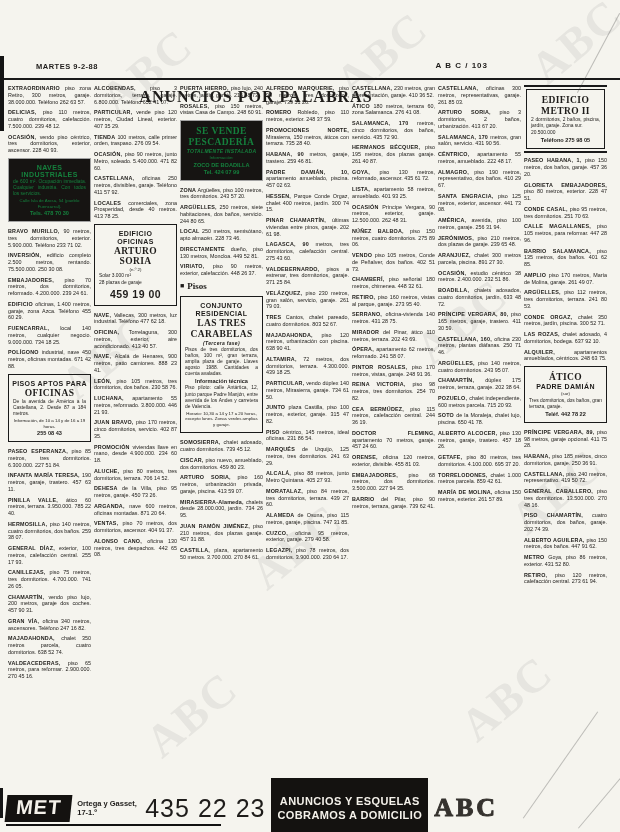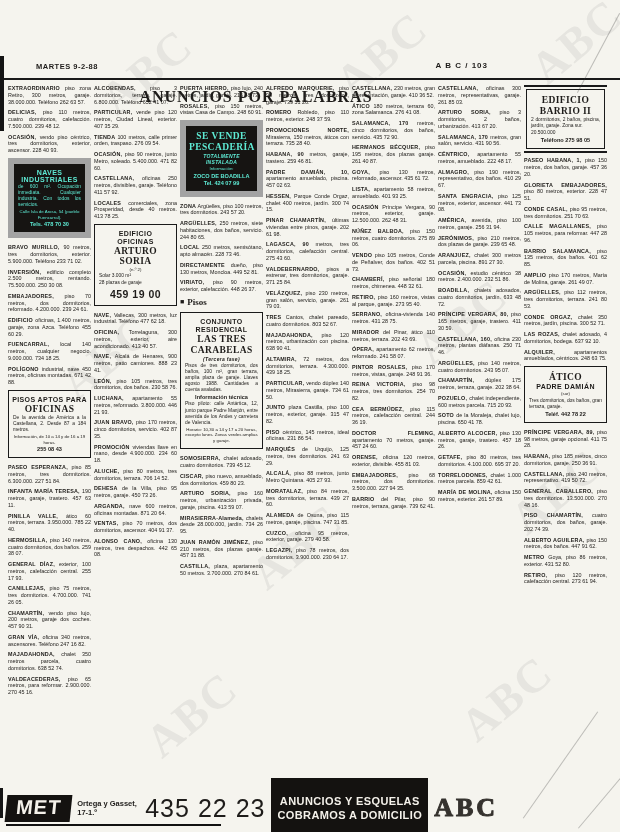--- a/index.html
+++ b/index.html
@@ -30,21 +30,21 @@
     display:flex;gap:3px;z-index:2;
   }
   .col{flex:1 1 0;overflow:hidden;}
   .ad{font-size:5.4px;line-height:1.25;margin:0 0 4px 0;text-align:justify;color:#23211e;}
   .ad .lead{font-weight:bold;letter-spacing:.2px;}
   .section{font-family:"Liberation Serif", serif;font-weight:bold;font-size:9px;
     margin:4px 0 5px 0;display:flex;align-items:center;gap:3px;}
   .section .sq{font-size:7px;}
   
   .box{margin:2px 0 6px 0;padding:4px 3px;text-align:center;}
-  .v-inverse{background:#161412;color:#5eead4;border:6px solid #a3a3a3;}
+  .v-inverse{background:#161412;color:#15803d;border:1px solid #a3a3a3;}
   .v-border{background:transparent;border:1.5px solid #1a1a1a;color:#1e1c1a;}
   .v-double{background:transparent;border:1px solid #1a1a1a;outline:2px solid #1a1a1a;outline-offset:2px;color:#1e1c1a;margin:4px 2px 8px 2px;}
   .bl{margin:1px 0;}
   .bl.h1{font-weight:bold;font-size:7px;letter-spacing:.4px;}
   .bl.h2{font-family:"Liberation Serif", serif;font-weight:bold;font-size:9.5px;letter-spacing:.4px;}
   .bl.sub{font-weight:bold;font-style:italic;font-size:5px;letter-spacing:.3px;}
   .bl.body{font-size:4.9px;line-height:1.25;text-align:justify;padding:0 1px;}
   .bl.small{font-size:4.4px;line-height:1.25;}
   .bl.info{font-weight:bold;font-size:5.6px;}
   .bl.phone{font-weight:bold;font-size:10.5px;letter-spacing:.5px;}
@@ -260,21 +260,21 @@
       <p class="ad"><span class="lead">POZUELO, </span>chalet independiente, 600 metros parcela. 715 20 93.</p>
       <p class="ad"><span class="lead">SOTO </span>de la Moraleja, chalet lujo, piscina. 650 41 78.</p>
       <p class="ad"><span class="lead">ALBERTO ALCOCER, </span>piso 130 metros, garaje, trastero. 457 18 26.</p>
       <p class="ad"><span class="lead">GETAFE, </span>piso 80 metros, tres dormitorios. 4.100.000. 695 37 20.</p>
       <p class="ad"><span class="lead">TORRELODONES, </span>chalet 1.000 metros parcela. 859 42 61.</p>
       <p class="ad"><span class="lead">MARÍA DE MOLINA, </span>oficina 150 metros, exterior. 261 57 89.</p>
     </div>
     <div class="col">
       <div class="box v-double">
         <div class="bl h2">EDIFICIO</div>
-        <div class="bl h2">BARRIO II</div>
+        <div class="bl h2">METRO II</div>
         <div class="bl body">2 dormitorios, 2 baños, piscina, jardín, garaje. Zona sur.</div>
         <div class="bl body">20.500.000</div>
         <div class="bl info">Teléfono 275 98 05</div>
       </div>
       <p class="ad"><span class="lead">PASEO HABANA, 1, </span>piso 150 metros, dos baños, garaje. 457 36 20.</p>
       <p class="ad"><span class="lead">GLORIETA EMBAJADORES, </span>piso 80 metros, exterior. 228 47 51.</p>
       <p class="ad"><span class="lead">CONDE CASAL, </span>piso 95 metros, tres dormitorios. 251 70 63.</p>
       <p class="ad"><span class="lead">CALLE MAGALLANES, </span>piso 105 metros, para reformar. 447 28 96.</p>
       <p class="ad"><span class="lead">BARRIO SALAMANCA, </span>piso 135 metros, dos baños. 401 62 85.</p>
       <p class="ad"><span class="lead">AMPLIO </span>piso 170 metros, María de Molina, garaje. 261 49 07.</p>

